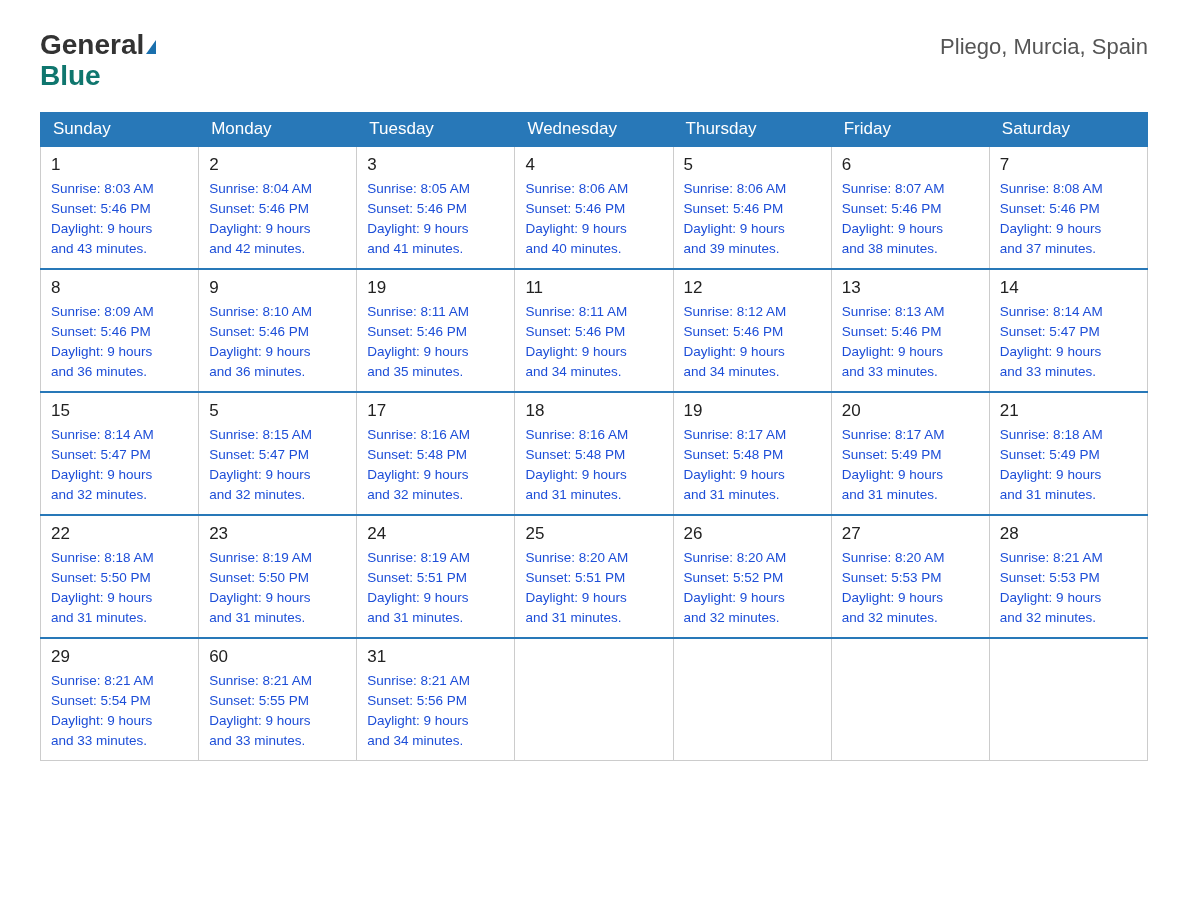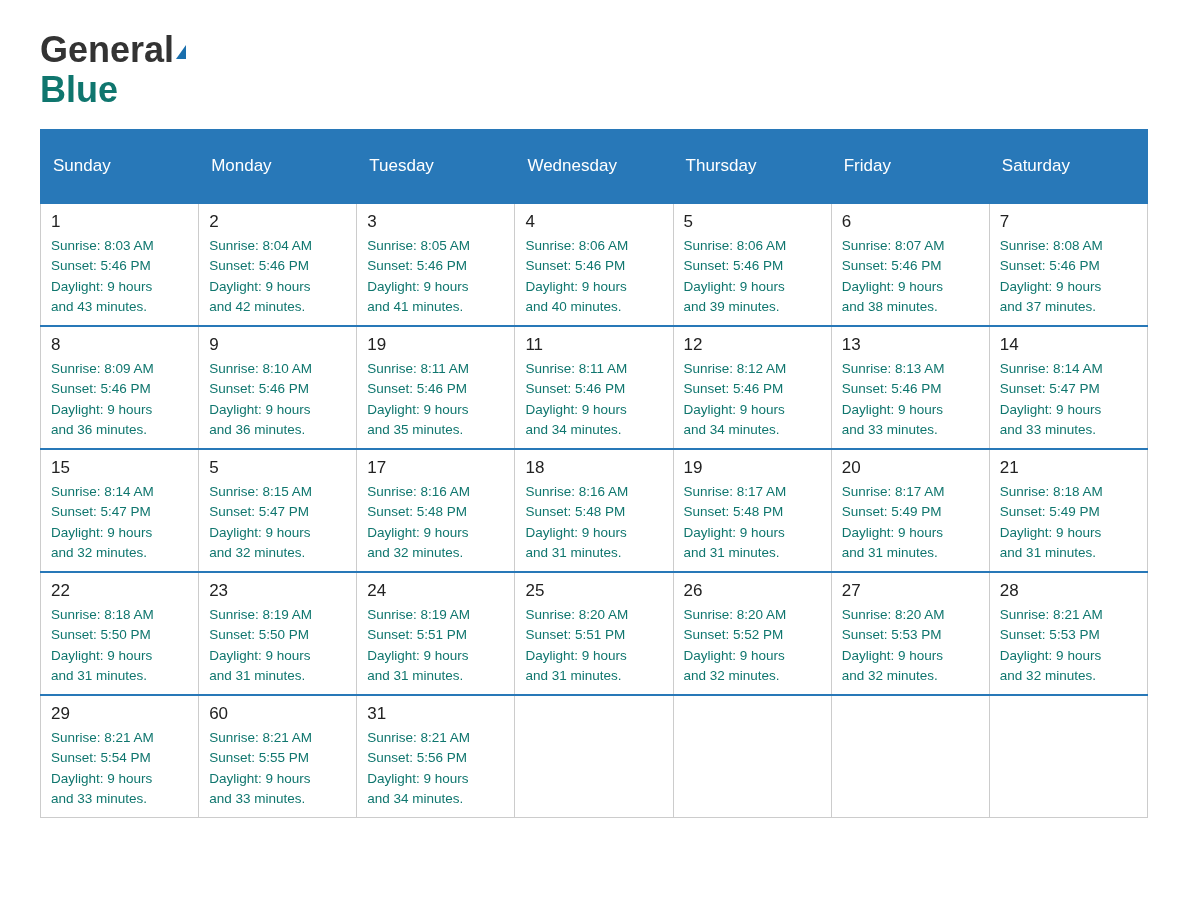--- a/index.html
+++ b/index.html
@@ -15,21 +15,21 @@
       justify-content: space-between;
       align-items: flex-start;
       margin-bottom: 20px;
     }
     .logo {
       display: flex;
       flex-direction: column;
       align-items: flex-start;
     }
     .logo-text {
-      font-size: 36px;
+      font-size: 28px;
       font-weight: bold;
       color: #333;
       line-height: 1.1;
     }
     .logo-general { color: #333; }
     .logo-blue { color: #0f766e; }
     .logo-triangle {
       display: inline-block;
       width: 0;
       height: 0;
@@ -55,60 +55,61 @@
     .calendar {
       width: 100%;
       border-collapse: collapse;
       border: 1px solid #bbb;
     }
     .calendar thead tr th {
       background-color: #2878b8;
       color: #fff;
       font-size: 17px;
       font-weight: normal;
-      padding: 26px 12px;
+      padding: 6px 12px;
       text-align: left;
       border: 1px solid #2878b8;
     }
     .calendar tbody tr td {
       border: 1px solid #ccc;
       vertical-align: top;
       padding: 8px 10px;
       width: 14.28%;
       min-height: 110px;
     }
     .day-number {
       font-size: 17px;
       font-weight: normal;
       color: #222;
       margin-bottom: 4px;
     }
     .day-info {
       font-size: 13.5px;
-      color: #0f766e;
+      color: #1d4ed8;
       line-height: 1.5;
     }
     .calendar tbody tr {
       border-top: 2px solid #2878b8;
     }
     .empty-cell {
       background: #fff;
     }
   </style>
 </head>
 <body>
 
 <div class="header">
   <div class="logo">
     <div class="logo-text">
       <span class="logo-general">General</span><span class="logo-triangle"></span><br>
       <span class="logo-blue">Blue</span>
     </div>
   </div>
   <div class="header-right">
+    <div class="calendar-subtitle">Pliego, Murcia, Spain</div>
   </div>
 </div>
 
 <table class="calendar">
   <thead>
     <tr>
     <th>Sunday</th>
         <th>Monday</th>
         <th>Tuesday</th>
         <th>Wednesday</th>

